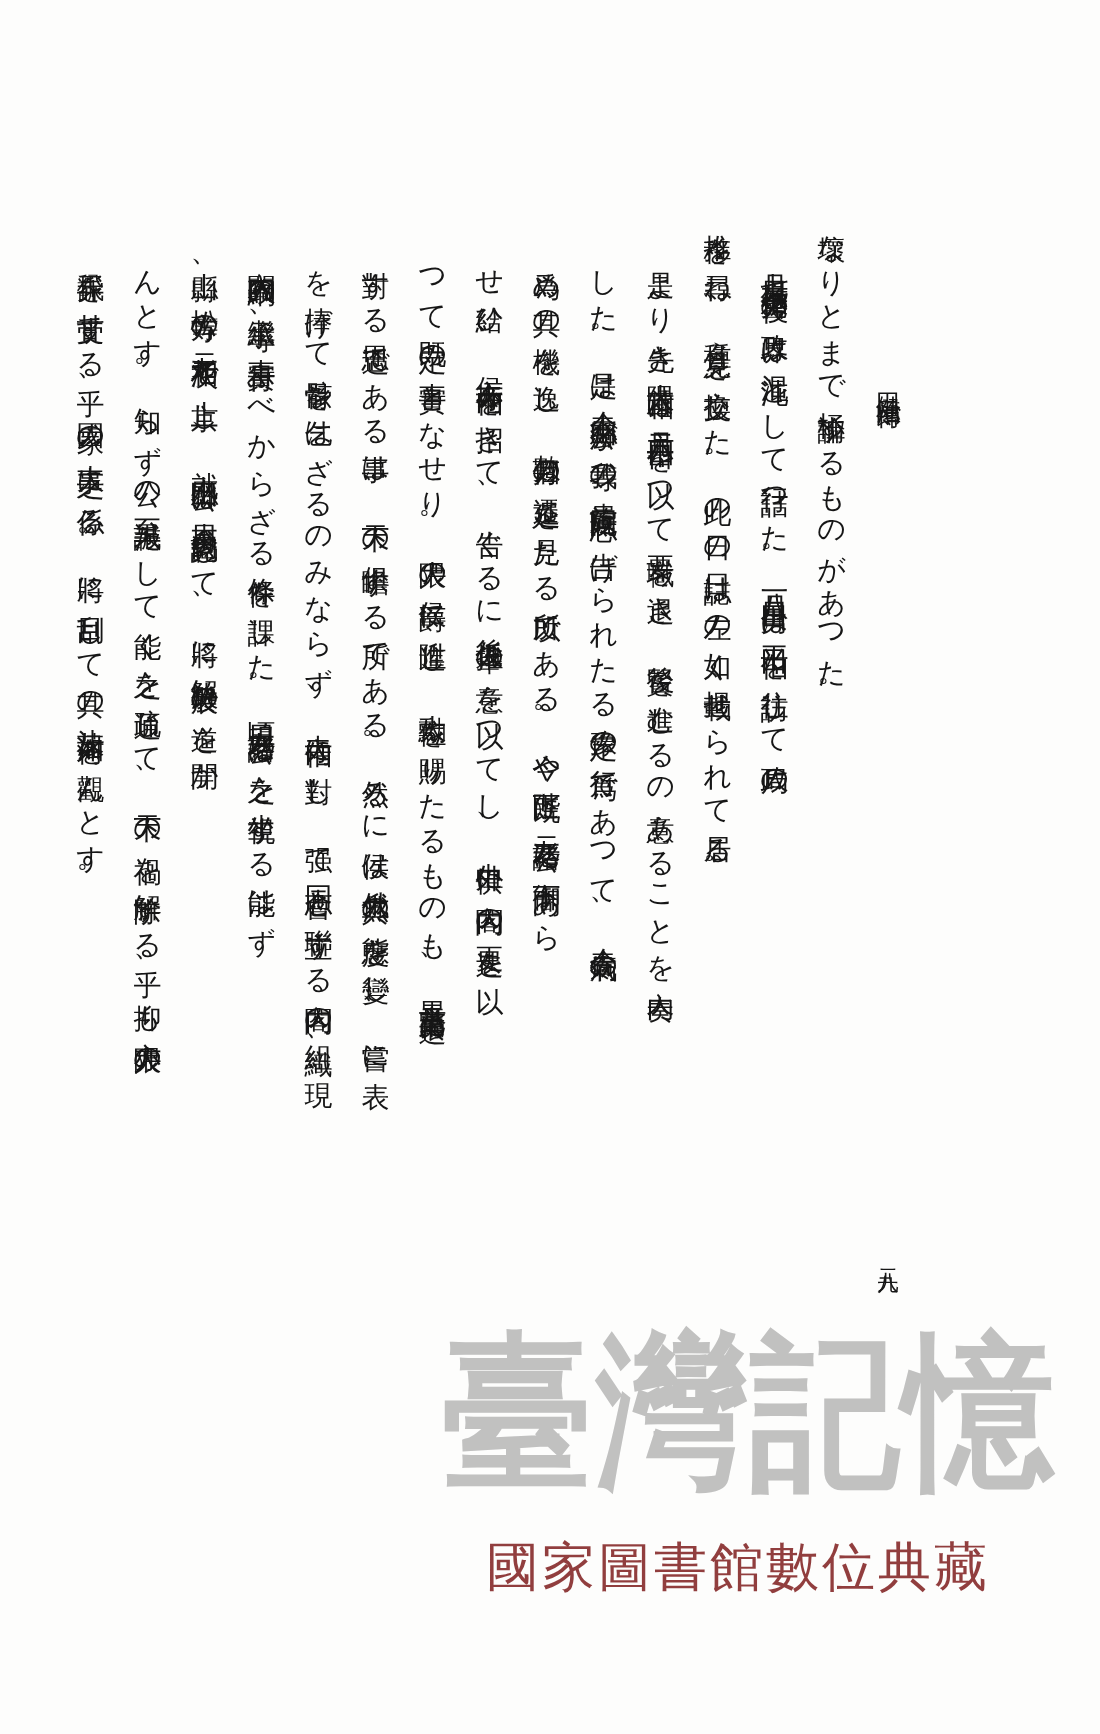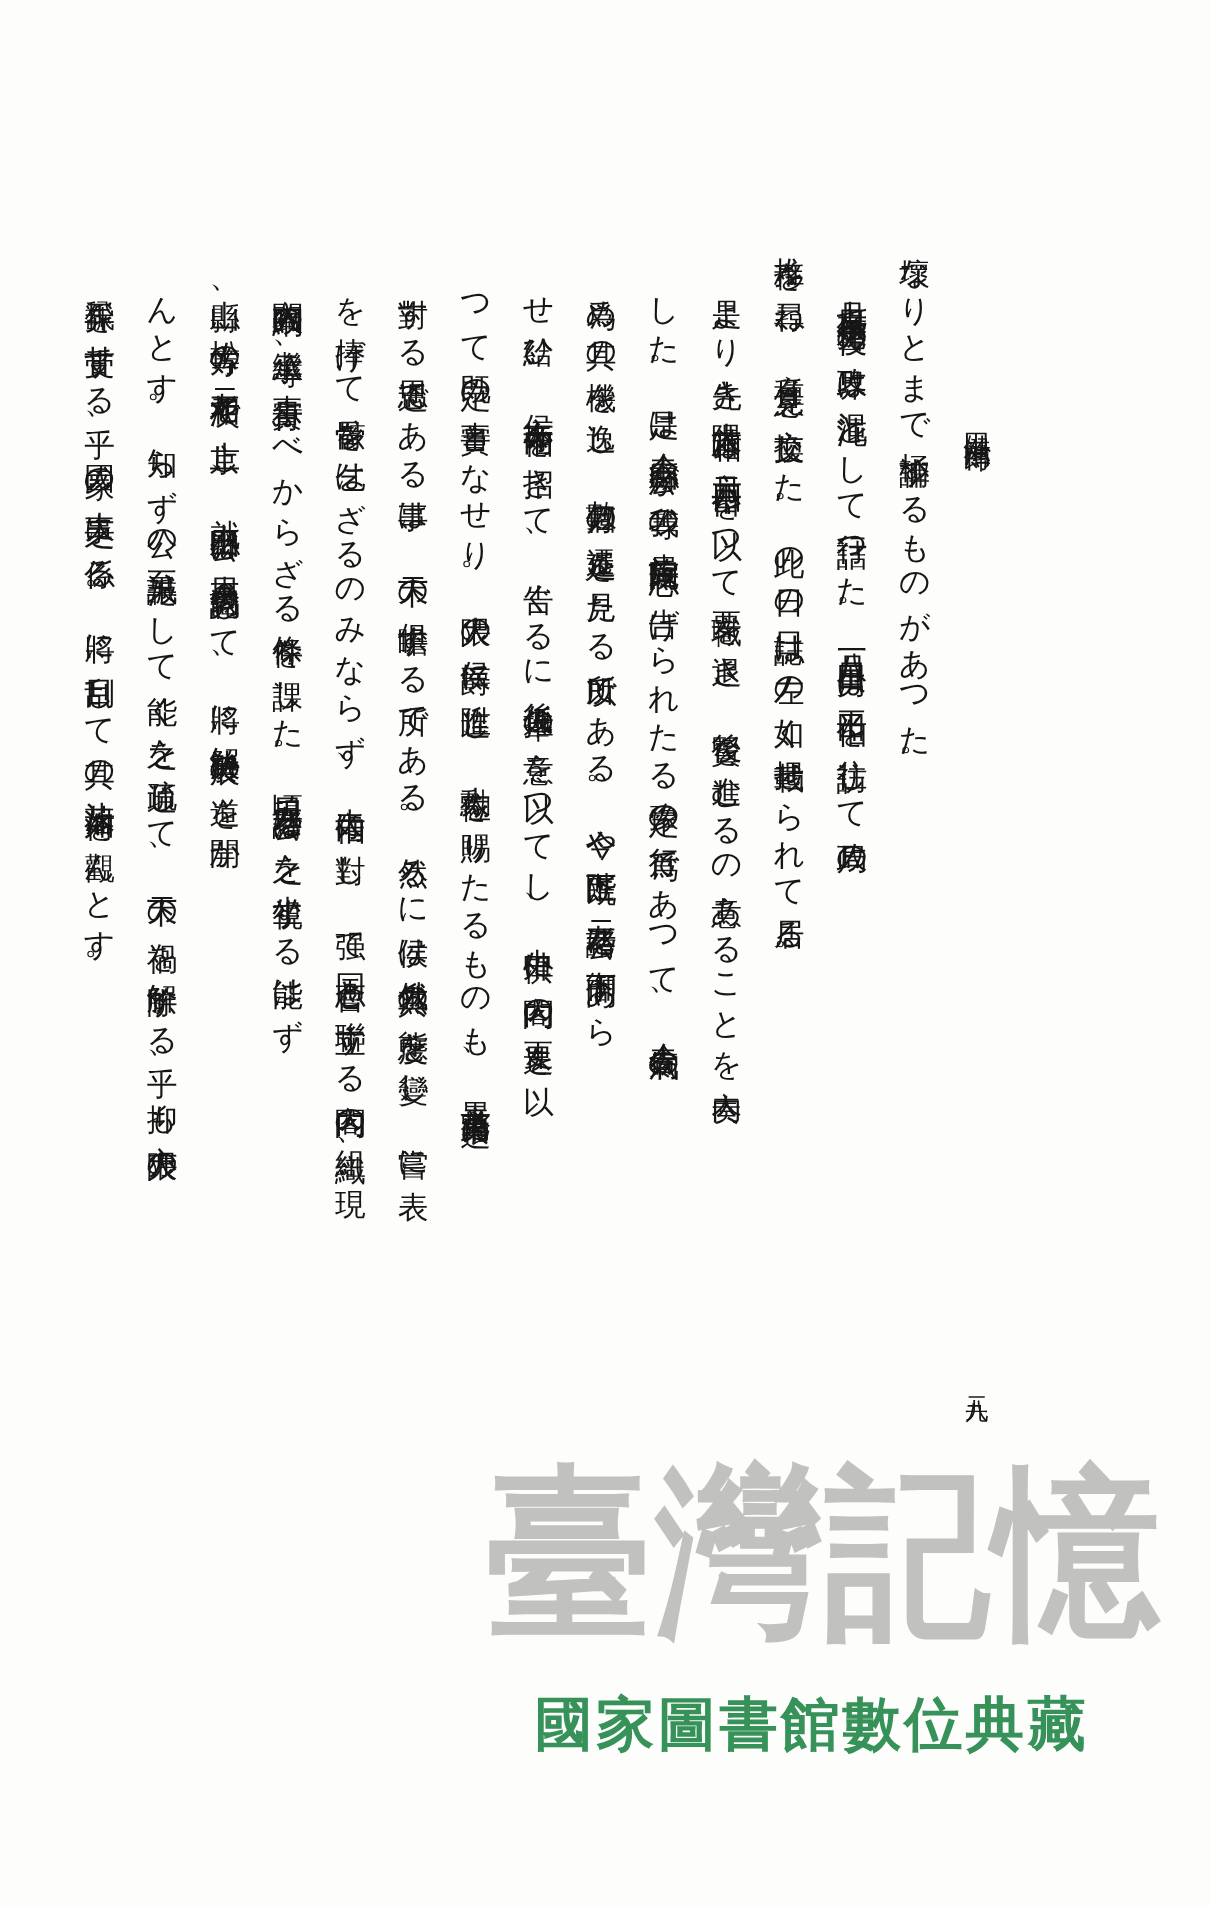--- a/index.html
+++ b/index.html
@@ -90,23 +90,23 @@
     font-weight: bold;
     color: #b2b2b2;
     opacity: 0.85;
     white-space: nowrap;
   }
   .wm-line3 {
     position: absolute;
     left: 486px;
     top: 1512px;
     font-size: 53px;
-    font-weight: bold;
+    font-weight: normal;
     letter-spacing: 3px;
-    color: #15803d;
+    color: #7f1d1d;
     opacity: 0.85;
     white-space: nowrap;
   }
 </style>
 </head>
 <body>
 
 <div class="page">
 
   <div class="watermark">

